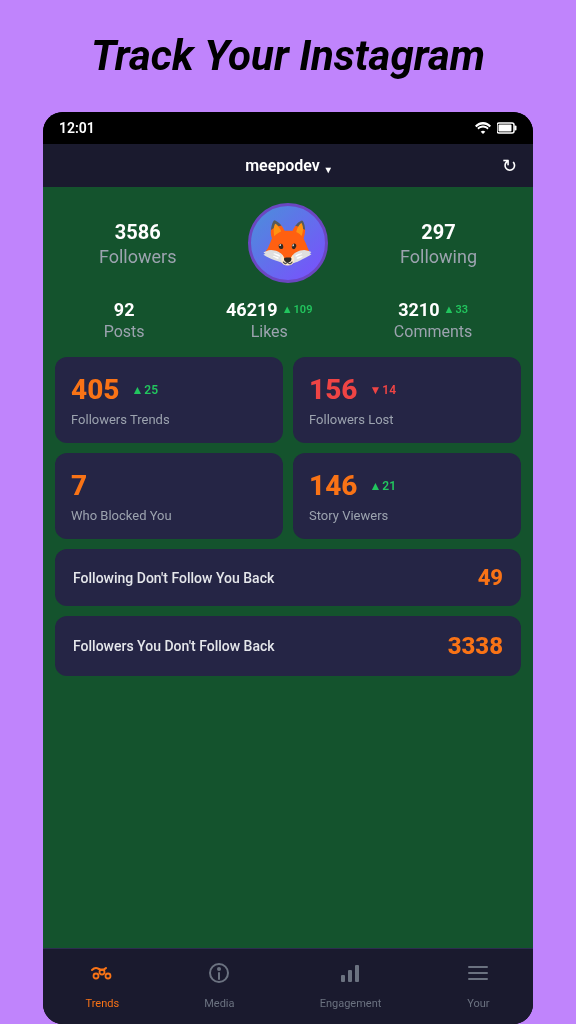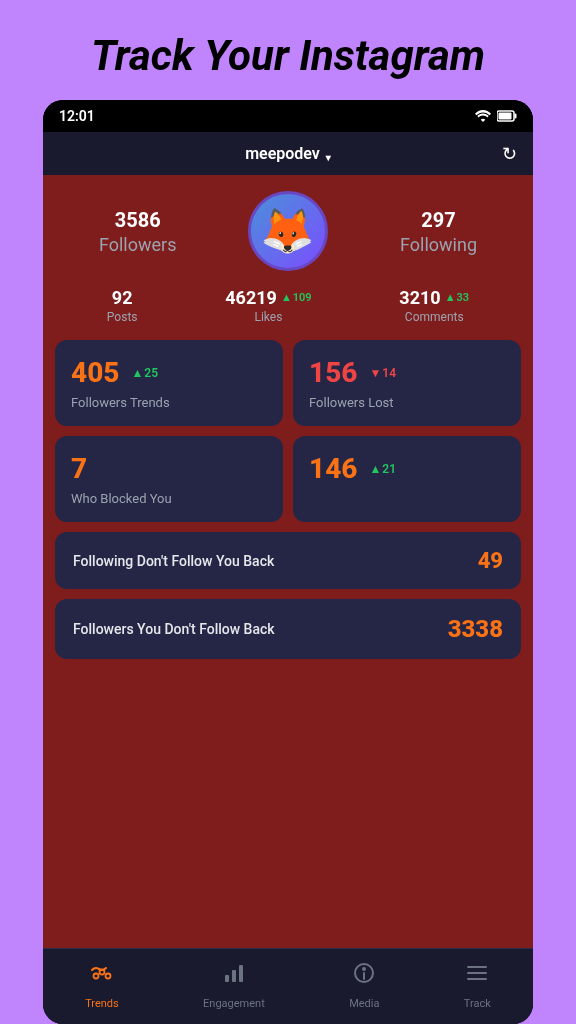--- a/index.html
+++ b/index.html
@@ -28,20 +28,21 @@
     }
 
     .phone-wrapper {
       width: 490px;
       flex: 1;
       background: #000;
       border-radius: 20px;
       overflow: hidden;
       display: flex;
       flex-direction: column;
+      margin-top: 12px;
     }
 
     .status-bar {
       background: #000;
       padding: 8px 16px;
       display: flex;
       justify-content: space-between;
       align-items: center;
       flex-shrink: 0;
     }
@@ -88,21 +89,21 @@
 
     .refresh-btn {
       position: absolute;
       right: 16px;
       color: #fff;
       font-size: 18px;
       cursor: pointer;
     }
 
     .main-content {
-      background: #7f1d1d;
+      background: #14532d;
       flex: 1;
       overflow-y: auto;
       padding: 0 12px 12px;
     }
 
     .profile-section {
       display: flex;
       justify-content: space-around;
       align-items: center;
       padding: 16px 8px 8px;
@@ -169,21 +170,21 @@
       align-items: center;
       gap: 1px;
       font-size: 11px;
       font-weight: 600;
     }
 
     .change-badge.up { color: #22c55e; }
 
     .stat-sub-label {
       color: #9ca3af;
-      font-size: 12px;
+      font-size: 16px;
       margin-top: 2px;
     }
 
     .cards-grid {
       display: grid;
       grid-template-columns: 1fr 1fr;
       gap: 10px;
       margin-bottom: 10px;
     }
 
@@ -391,20 +392,21 @@
       </div>
 
       <div class="card">
         <div class="card-number">
           <span>146</span>
           <span class="card-change up">
             <span>▲</span>
             <span>21</span>
           </span>
         </div>
+        <div class="card-label">Story Viewers</div>
       </div>
     </div>
 
     <div class="list-card">
       <span class="list-card-label">Following Don't Follow You Back</span>
       <span class="list-card-value">49</span>
     </div>
 
     <div class="list-card">
       <span class="list-card-label">Followers You Don't Follow Back</span>
@@ -418,37 +420,37 @@
       <svg class="nav-svg" viewBox="0 0 24 24" fill="none">
         <path d="M16 7C16 7 14 9 12 9C10 9 8 7 6 7C4 7 2 9 2 9" stroke="#f97316" stroke-width="2" stroke-linecap="round"></path>
         <circle cx="6" cy="15" r="2.5" stroke="#f97316" stroke-width="1.8"></circle>
         <circle cx="12" cy="11" r="2.5" stroke="#f97316" stroke-width="1.8"></circle>
         <circle cx="18" cy="15" r="2.5" stroke="#f97316" stroke-width="1.8"></circle>
       </svg>
       <span class="nav-label active">Trends</span>
     </div>
     <div class="nav-item">
       <svg class="nav-svg" viewBox="0 0 24 24" fill="none">
+        <circle cx="12" cy="12" r="9" stroke="#6b7280" stroke-width="2"></circle>
+        <circle cx="12" cy="8" r="2" fill="#6b7280"></circle>
+        <line x1="12" y1="12" x2="12" y2="18" stroke="#6b7280" stroke-width="2" stroke-linecap="round"></line>
+      </svg>
+      <span class="nav-label">Media</span>
+    </div>
+    <div class="nav-item">
+      <svg class="nav-svg" viewBox="0 0 24 24" fill="none">
         <rect x="3" y="14" width="4" height="7" rx="1" fill="#6b7280"></rect>
         <rect x="10" y="9" width="4" height="12" rx="1" fill="#6b7280"></rect>
         <rect x="17" y="4" width="4" height="17" rx="1" fill="#6b7280"></rect>
       </svg>
       <span class="nav-label">Engagement</span>
-    </div>
-    <div class="nav-item">
-      <svg class="nav-svg" viewBox="0 0 24 24" fill="none">
-        <circle cx="12" cy="12" r="9" stroke="#6b7280" stroke-width="2"></circle>
-        <circle cx="12" cy="8" r="2" fill="#6b7280"></circle>
-        <line x1="12" y1="12" x2="12" y2="18" stroke="#6b7280" stroke-width="2" stroke-linecap="round"></line>
-      </svg>
-      <span class="nav-label">Media</span>
     </div>
     <div class="nav-item">
       <svg class="nav-svg" viewBox="0 0 24 24" fill="none">
         <line x1="3" y1="6" x2="21" y2="6" stroke="#6b7280" stroke-width="2" stroke-linecap="round"></line>
         <line x1="3" y1="12" x2="21" y2="12" stroke="#6b7280" stroke-width="2" stroke-linecap="round"></line>
         <line x1="3" y1="18" x2="21" y2="18" stroke="#6b7280" stroke-width="2" stroke-linecap="round"></line>
       </svg>
-      <span class="nav-label">Track</span>
+      <span class="nav-label">Your</span>
     </div>
   </div>
 
 </div>
 
 </body></html>

